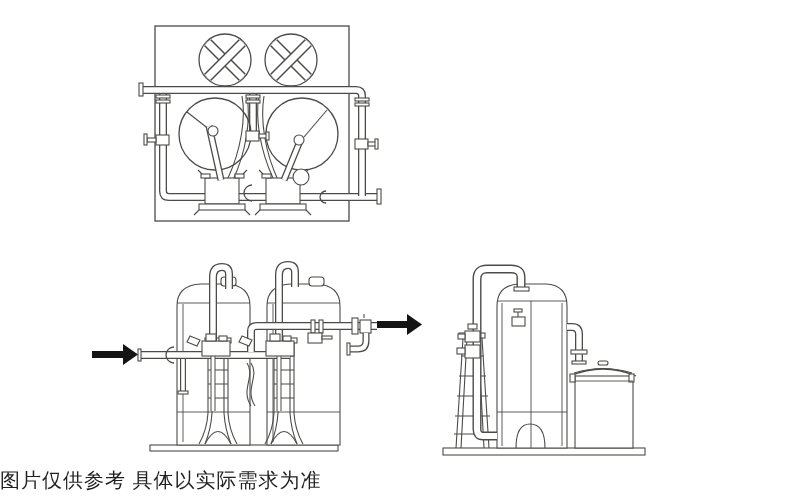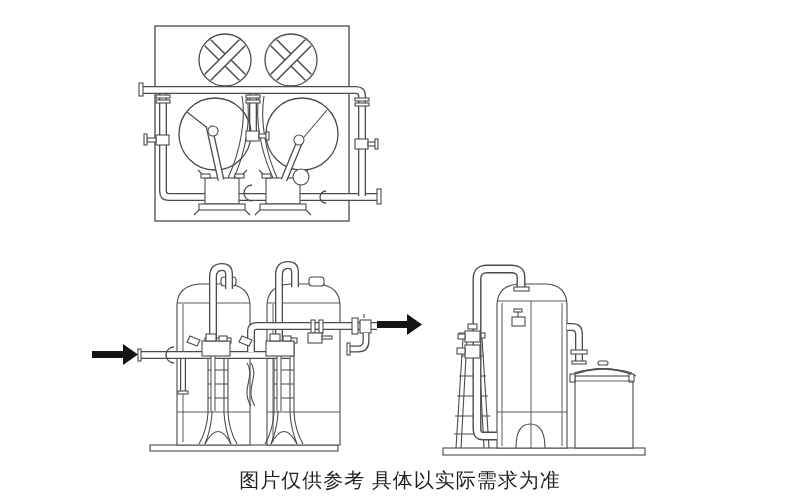--- a/index.html
+++ b/index.html
@@ -21,21 +21,21 @@
   .pw7{stroke:#fff;stroke-width:4.4;fill:none;stroke-linejoin:round;}
   .pg6{stroke:var(--line);stroke-width:6;fill:none;stroke-linejoin:round;}
   .pw6{stroke:#fff;stroke-width:3.6;fill:none;stroke-linejoin:round;}
   .pg5{stroke:var(--line);stroke-width:5;fill:none;stroke-linejoin:round;}
   .pw5{stroke:#fff;stroke-width:3;fill:none;stroke-linejoin:round;}
   
   .bg{stroke:var(--line);stroke-width:10;fill:none;}
   .bw{stroke:#fff;stroke-width:7;fill:none;}
   .arrowf{fill:var(--arrow);stroke:none;}
   #caption{position:absolute;left:0;right:0;top:467px;height:26px;line-height:26px;
-           text-align:center;font-size:20px;letter-spacing:1px;color:var(--caption);}
+           text-align:left;font-size:20px;letter-spacing:1px;color:var(--caption);}
 </style>
 </head>
 <body>
 
 <div id="stage">
 <svg width="800" height="500" viewBox="0 0 800 500">
   <defs>
     <clipPath id="fc1">
           <circle cx="225" cy="60" r="25"></circle>
         </clipPath>

